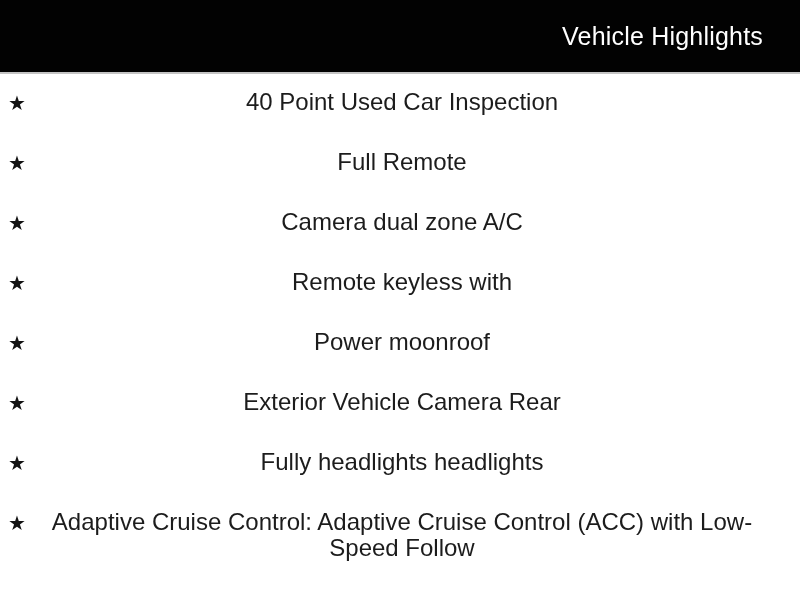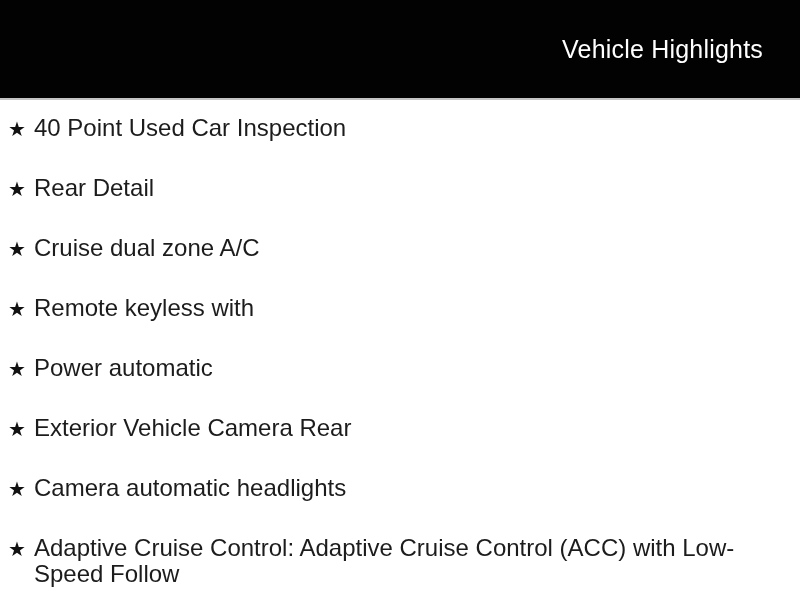--- a/index.html
+++ b/index.html
@@ -8,21 +8,21 @@
     padding: 0;
   }
   body {
     width: 800px;
     height: 600px;
     overflow: hidden;
     background: #ffffff;
     font-family: "Liberation Sans", sans-serif;
   }
   .header {
-    height: 100px;
+    height: 74px;
     background: #020202;
     border-bottom: 2px solid #c4c4c4;
     display: flex;
     align-items: center;
     justify-content: flex-end;
     padding-right: 37px;
   }
   .header-title {
     color: #ffffff;
     font-size: 25px;
@@ -45,63 +45,64 @@
   .star {
     flex: 0 0 26px;
     width: 26px;
     font-size: 20px;
     line-height: 26px;
     color: #121212;
     font-family: "DejaVu Sans", sans-serif;
   }
   .item-text {
     flex: 1 1 auto;
+    text-align: center;
   }
 </style>
 </head>
 <body>
 
 <div class="header">
   <span class="header-title">Vehicle Highlights</span>
 </div>
 
 <ul class="highlights-list">
 
     <li>
       <span class="star">★</span>
       <span class="item-text">40 Point Used Car Inspection</span>
     </li>
 
     <li>
       <span class="star">★</span>
-      <span class="item-text">Rear Detail</span>
+      <span class="item-text">Full Remote</span>
     </li>
 
     <li>
       <span class="star">★</span>
-      <span class="item-text">Cruise dual zone A/C</span>
+      <span class="item-text">Camera dual zone A/C</span>
     </li>
 
     <li>
       <span class="star">★</span>
       <span class="item-text">Remote keyless with</span>
     </li>
 
     <li>
       <span class="star">★</span>
-      <span class="item-text">Power automatic</span>
+      <span class="item-text">Power moonroof</span>
     </li>
 
     <li>
       <span class="star">★</span>
       <span class="item-text">Exterior Vehicle Camera Rear</span>
     </li>
 
     <li>
       <span class="star">★</span>
-      <span class="item-text">Camera automatic headlights</span>
+      <span class="item-text">Fully headlights headlights</span>
     </li>
 
     <li>
       <span class="star">★</span>
       <span class="item-text">Adaptive Cruise Control: Adaptive Cruise Control (ACC) with Low-Speed Follow</span>
     </li>
   </ul>
 
 </body></html>

